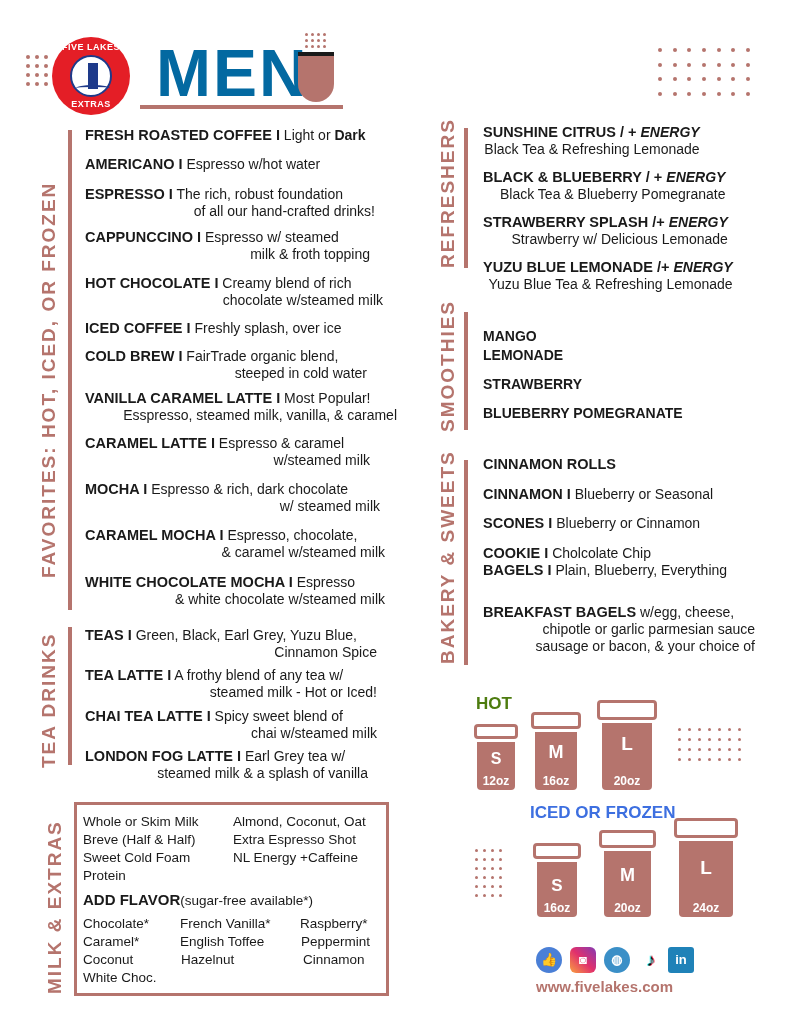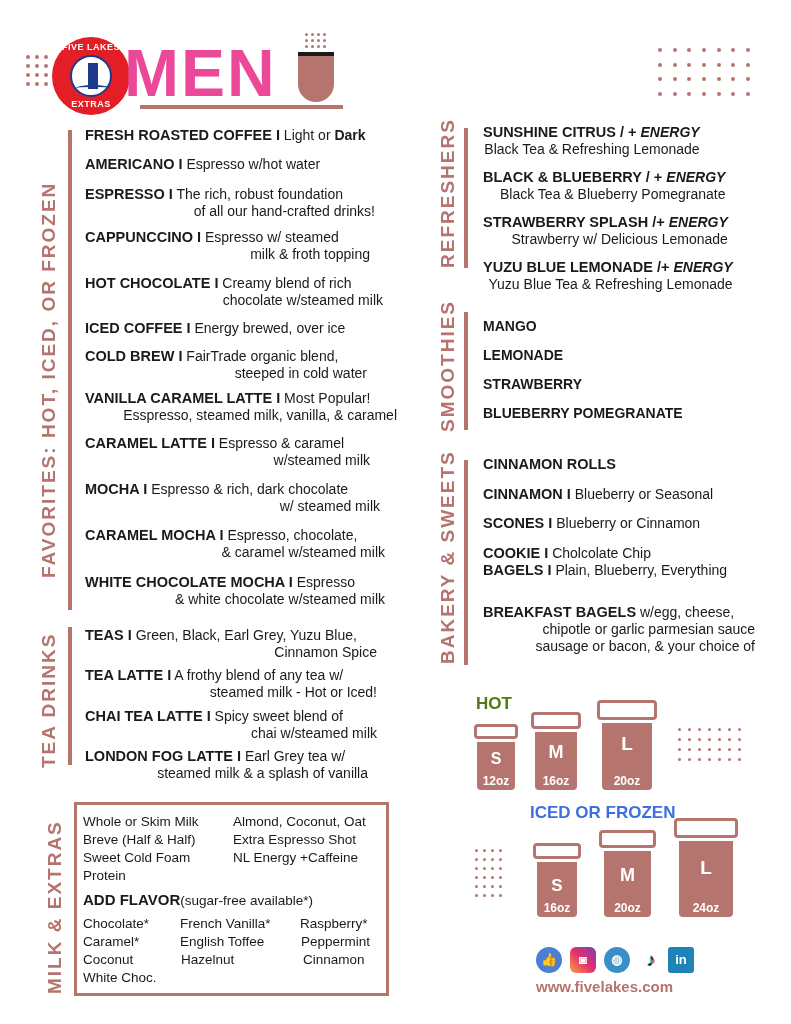--- a/index.html
+++ b/index.html
@@ -13,21 +13,21 @@
   .logo-circle { position:absolute; left:30px; top:7px; width:78px; height:78px; border-radius:50%; background:#e41e26; }
   .logo-inner { position:absolute; left:18px; top:18px; width:42px; height:42px; border-radius:50%; background:#fff; border:2px solid #1e3a8a; }
   .logo-text-top { position:absolute; left:0; top:5px; width:78px; text-align:center; color:#fff; font-weight:bold; font-size:9px; letter-spacing:0.5px; }
   .logo-text-bot { position:absolute; left:0; top:62px; width:78px; text-align:center; color:#fff; font-weight:bold; font-size:9px; letter-spacing:0.5px; }
   .lighthouse { position:absolute; left:16px; top:6px; width:10px; height:26px; background:#1e3a8a; }
   .wave { position:absolute; left:4px; top:28px; width:34px; height:6px; border-top:2px solid #1e3a8a; border-radius:50%; }
 
   .dots { display:grid; gap:0; }
   .dot { width:4px; height:4px; border-radius:50%; background:#b5746d; }
 
-  .menu-title { left:124px; top:40px; font-size:66px; font-weight:bold; color:#ec4899; letter-spacing:2px; line-height:1; }
+  .menu-title { left:156px; top:40px; font-size:66px; font-weight:bold; color:#0369a1; letter-spacing:2px; line-height:1; }
   .menu-underline { left:140px; top:105px; width:203px; height:4px; background:#b5746d; }
   .menu-cup { left:298px; top:52px; width:36px; height:50px; background:#b5746d; border-radius:0 0 18px 18px; border-top:4px solid #1a1a1a; }
 
   
   .vlabel { position:absolute; transform-origin: left top; transform: rotate(-90deg); white-space: nowrap; font-weight:bold; color:#b5746d; letter-spacing:2px; }
 
   
   .item { position:absolute; font-size:14px; line-height:17px; }
   .item .name { font-weight:bold; font-size:14.5px; }
   .item .desc { font-size:14px; }
@@ -155,21 +155,21 @@
     <span class="desc">Espresso w/ steamed</span>
     <span class="desc line2">milk &amp; froth topping</span>
   </div>
   <div class="item" style="left:85px;top:275px;width:298px;">
     <span class="name">HOT CHOCOLATE I</span>
     <span class="desc">Creamy blend of rich</span>
     <span class="desc line2">chocolate w/steamed milk</span>
   </div>
   <div class="item" style="left:85px;top:320px;">
     <span class="name">ICED COFFEE I</span>
-    <span class="desc">Energy brewed, over ice</span>
+    <span class="desc">Freshly splash, over ice</span>
   </div>
   <div class="item" style="left:85px;top:348px;width:282px;">
     <span class="name">COLD BREW I</span>
     <span class="desc">FairTrade organic blend,</span>
     <span class="desc line2">steeped in cold water</span>
   </div>
   <div class="item" style="left:85px;top:390px;width:312px;">
     <span class="name">VANILLA CARAMEL LATTE I</span>
     <span class="desc">Most Popular!</span>
     <span class="desc line2">Esspresso, steamed milk, vanilla, &amp; caramel</span>
@@ -268,21 +268,21 @@
   <div class="item right" style="left:483px;top:259px;">
     <span class="name">YUZU BLUE LEMONADE /+ </span><span class="energy">ENERGY</span>
     <span class="desc line2">Yuzu Blue Tea &amp; Refreshing Lemonade</span>
   </div>
 </div>
 
 <div class="vlabel" style="left:437px;top:432px;font-size:19px;">SMOOTHIES</div>
 <div class="bar" style="left:464px;top:312px;height:118px;"></div>
 
 <div>
-  <div class="item" style="left:483px;top:318px;font-weight:bold;">MANGO</div>
+  <div class="item" style="left:483px;top:328px;font-weight:bold;">MANGO</div>
   <div class="item" style="left:483px;top:347px;font-weight:bold;">LEMONADE</div>
   <div class="item" style="left:483px;top:376px;font-weight:bold;">STRAWBERRY</div>
   <div class="item" style="left:483px;top:405px;font-weight:bold;">BLUEBERRY POMEGRANATE</div>
 </div>
 
 <div class="vlabel" style="left:437px;top:664px;font-size:19px;">BAKERY &amp; SWEETS</div>
 <div class="bar" style="left:464px;top:460px;height:205px;"></div>
 
 <div>
   <div class="item" style="left:483px;top:456px;">

